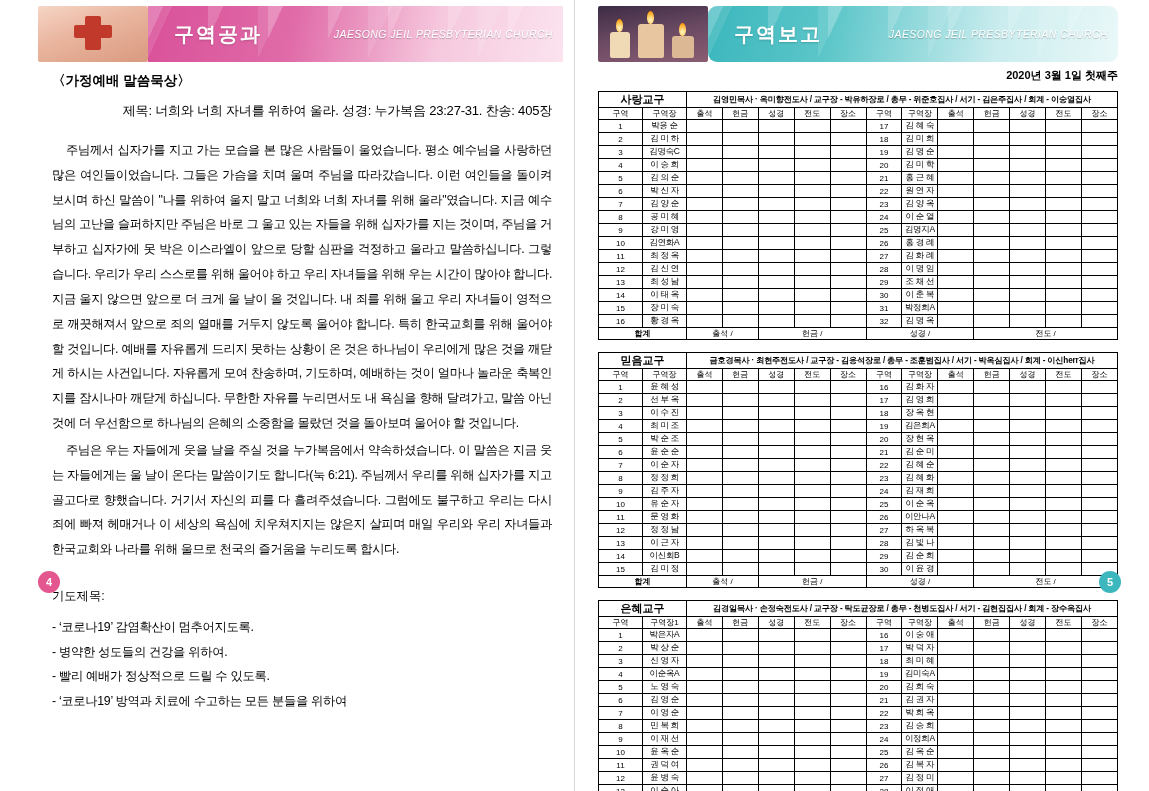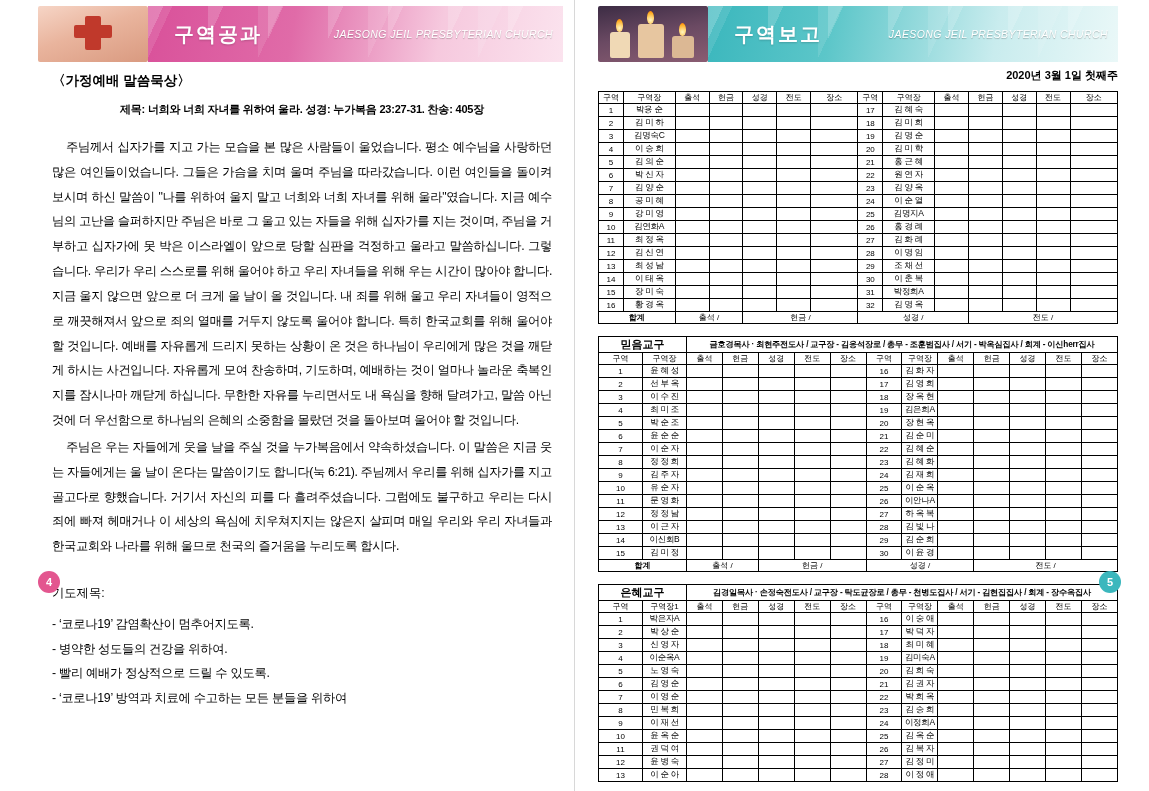--- a/index.html
+++ b/index.html
@@ -53,20 +53,21 @@
 
   .banner-bar {
     flex:1; position:relative; display:flex; align-items:center;
     overflow:hidden;
   }
   .bar-pink {
     background:linear-gradient(100deg,#d9519a 0%, #e06ba8 35%, #f6c9de 70%, #fbe3ee 100%);
   }
   .bar-teal {
     background:linear-gradient(100deg,#3bb7bd 0%, #5cc6c9 30%, #c9ecee 70%, #eaf8f8 100%);
+    border-radius:9px;
   }
   .bar-diag:before {
     content:""; position:absolute; inset:0;
     background:
       linear-gradient(115deg, rgba(255,255,255,.20) 0 14px, transparent 14px 46px),
       linear-gradient(115deg, rgba(255,255,255,.12) 0 22px, transparent 22px 80px);
     background-size: 60px 100%, 110px 100%;
     opacity:.9;
   }
   .banner-title {
@@ -78,21 +79,21 @@
     position:relative; z-index:2; margin-left:auto; margin-right:10px;
     font-style:italic; font-weight:normal; font-size:10.5px; color:#ffffff;
     letter-spacing:.4px; text-shadow:0 1px 1px rgba(0,0,0,.25);
   }
   .banner-sub.dark { color:#ffffff; }
 
   
   .left-col { position:absolute; left:52px; top:72px; width:500px; }
   .sec-title { font-size:13.5px; font-weight:bold; margin:0 0 12px 0; }
   .sermon-title {
-    text-align:center; font-weight:bold; font-size:11px; margin:0 0 18px 0;
+    text-align:right; font-weight:normal; font-size:13px; margin:0 0 18px 0;
     letter-spacing:-.2px;
   }
   .body-p {
     font-size:12.3px; line-height:2.02; text-align:justify; margin:0 0 2px 0;
     text-indent:14px; letter-spacing:-.35px;
   }
   .pray-head { font-size:12.3px; margin:26px 0 10px 0; }
   .pray-item { font-size:12.3px; line-height:2.0; margin:0; letter-spacing:-.3px; }
 
   .page-num {
@@ -169,20 +170,24 @@
   </div>
 
   <div class="page-num pn-left">4</div>
 
   <div class="right-col">
     <div class="date-line">2020년 3월 1일 첫째주</div>
     <div id="groups-host">
         <div class="group-block">
           <table class="grp">
             <tbody>
+              <tr>
+                <td class="hdr-name" colspan="2">사랑교구</td>
+                <td class="hdr-info" colspan="12">김영민목사 · 옥미향전도사 / 교구장 - 박유하장로 / 총무 - 위준호집사 / 서기 - 김은주집사 / 회계 - 이숭열집사</td>
+              </tr>
               <tr class="col-hdr">
                 <td class="no">구역</td>
                 <td class="nm">구역장</td>
                 <td class="sm">출석</td>
                 <td class="sm">헌금</td>
                 <td class="sm">성경</td>
                 <td class="sm">전도</td>
                 <td class="pl">장소</td>
                 <td class="no">구역</td>
                 <td class="nm">구역장</td>

